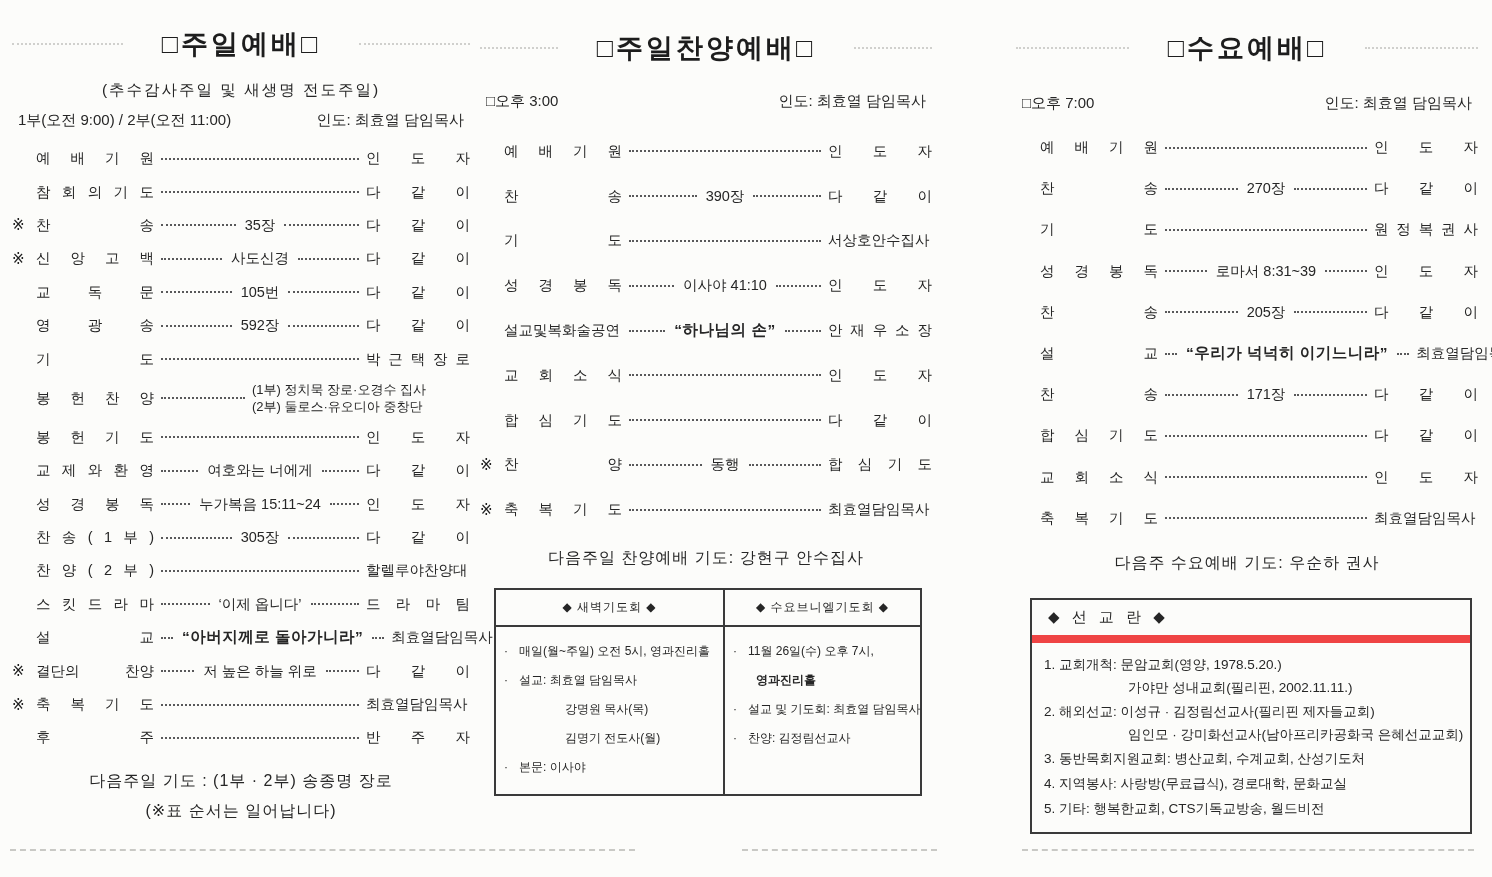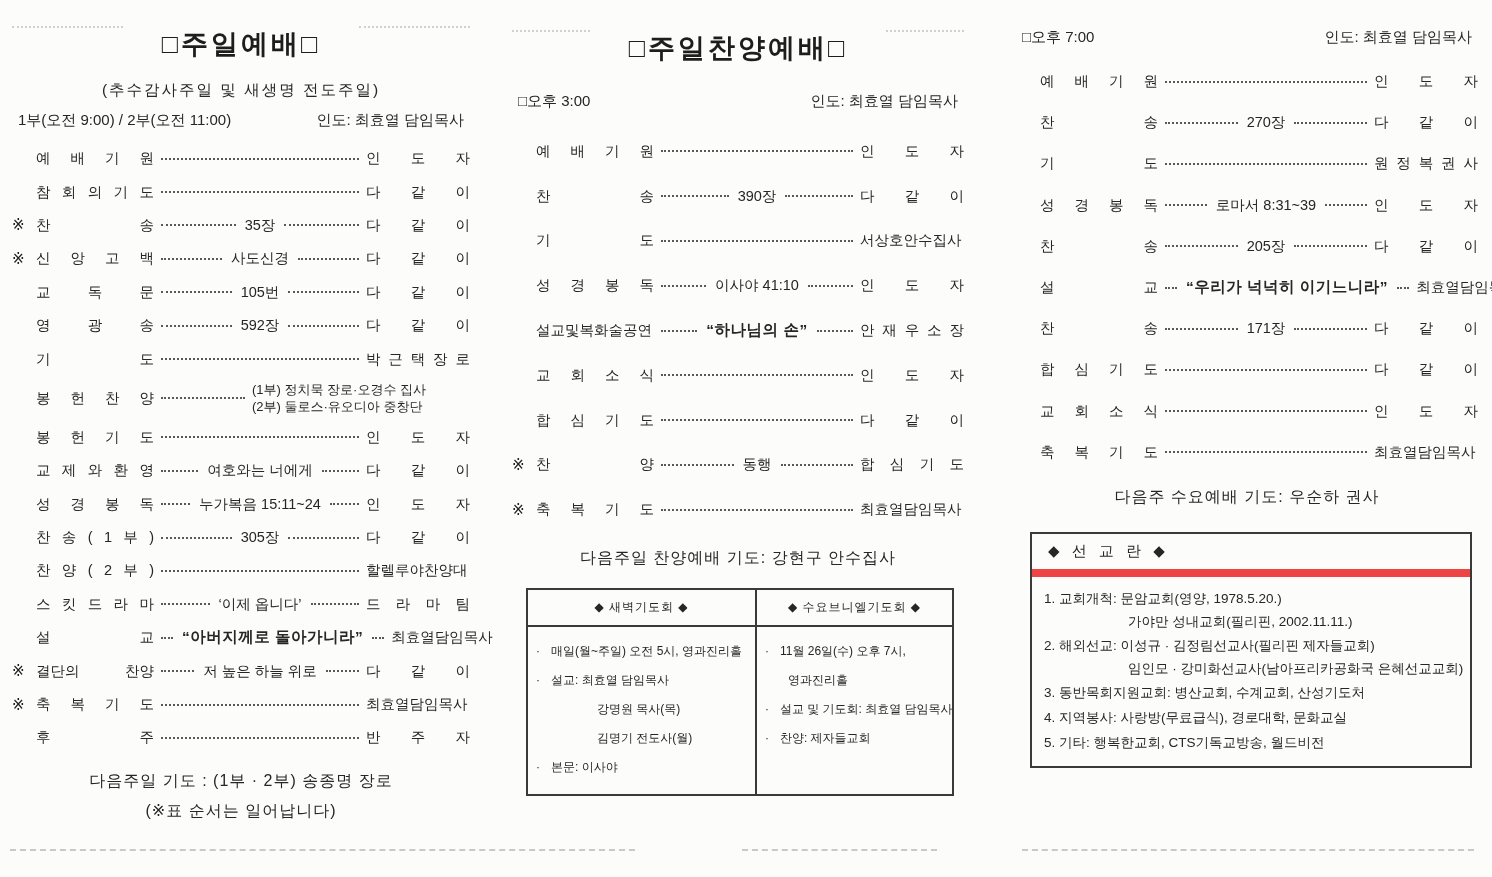--- a/index.html
+++ b/index.html
@@ -6,24 +6,24 @@
   .page{
     position:relative;
     width:1492px;height:877px;
     background:#fcfcfa;
     color:#262626;
     font-family:"Liberation Sans","DejaVu Sans",sans-serif;
     overflow:hidden;
   }
   .col{position:absolute;top:0;}
   .col1{left:12px;width:458px;}
-  .col2{left:512px;width:452px;}
+  .col2{left:480px;width:452px;}
   .col3{left:1016px;width:462px;}
 
-  .title-row{display:flex;gap:25px;}
+  .title-row{display:flex;align-items:center;gap:25px;}
   .col1 .title-row{margin-top:26px;}
   .col2 .title-row{margin-top:30px;}
   .col3 .title-row{margin-top:30px;}
   .deco{flex:1;height:0;border-top:2px dotted #c6c6c2;opacity:.8;}
   h1.ptitle{
     margin:0 14px;font-size:27px;font-weight:bold;
     letter-spacing:3px;white-space:nowrap;color:#1d1d1d;
   }
 
   .subtitle{margin-top:18px;text-align:center;font-size:15.5px;letter-spacing:2px;}
@@ -70,21 +70,21 @@
     display:grid;grid-template-columns:54% 46%;
     font-size:12px;
   }
   .pth{padding:9px 4px;text-align:center;border-bottom:2px solid #3a3a3a;letter-spacing:1px;}
   .pth.l, .ptd.l{border-right:2px solid #3a3a3a;}
   .ptd{padding:10px 6px 12px 8px;}
   .tline{display:flex;line-height:29px;white-space:nowrap;}
   .tline .bullet{width:15px;flex:0 0 auto;text-align:left;}
   .tline.ind1 .bullet{visibility:hidden;}
   .ptd.l .tline.ind1{padding-left:46px;}
-  .ptd.r .tline.ind1{padding-left:8px;}
+  .ptd.r .tline.ind1{padding-left:8px;font-weight:bold;}
 
   
   .mission{
     margin:24px 0 0 14px;width:438px;
     border:2px solid #3a3a3a;font-size:13.5px;
   }
   .mhead{padding:8px 16px;border-bottom:8px solid #ef4444;font-size:15px;letter-spacing:4px;}
   .mbody{padding:9px 14px 11px 12px;}
   .mline{line-height:25px;white-space:nowrap;}
   .mline.ind1{padding-left:84px;line-height:22px;}
@@ -355,27 +355,32 @@
           <div class="tline ind1">
             <span class="bullet">·</span>
             <span class="text">영과진리홀</span>
           </div>
           <div class="tline">
             <span class="bullet">·</span>
             <span class="text">설교 및 기도회: 최효열 담임목사</span>
           </div>
           <div class="tline">
             <span class="bullet">·</span>
-            <span class="text">찬양: 제자들교회</span>
+            <span class="text">찬양: 김정림선교사</span>
           </div>
         </div>
     </div>
   </section>
 
   <section class="col col3">
+    <div class="title-row">
+      <span class="deco"></span>
+      <h1 class="ptitle">□수요예배□</h1>
+      <span class="deco"></span>
+    </div>
     <div class="meta">
       <span>□오후 7:00</span>
       <span>인도: 최효열 담임목사</span>
     </div>
     <div class="rows">
         <div class="row">
           <span class="star"></span>
           <span class="label">예 배 기 원</span>
           <span class="leader"></span>
           <span class="right">인 도 자</span>

